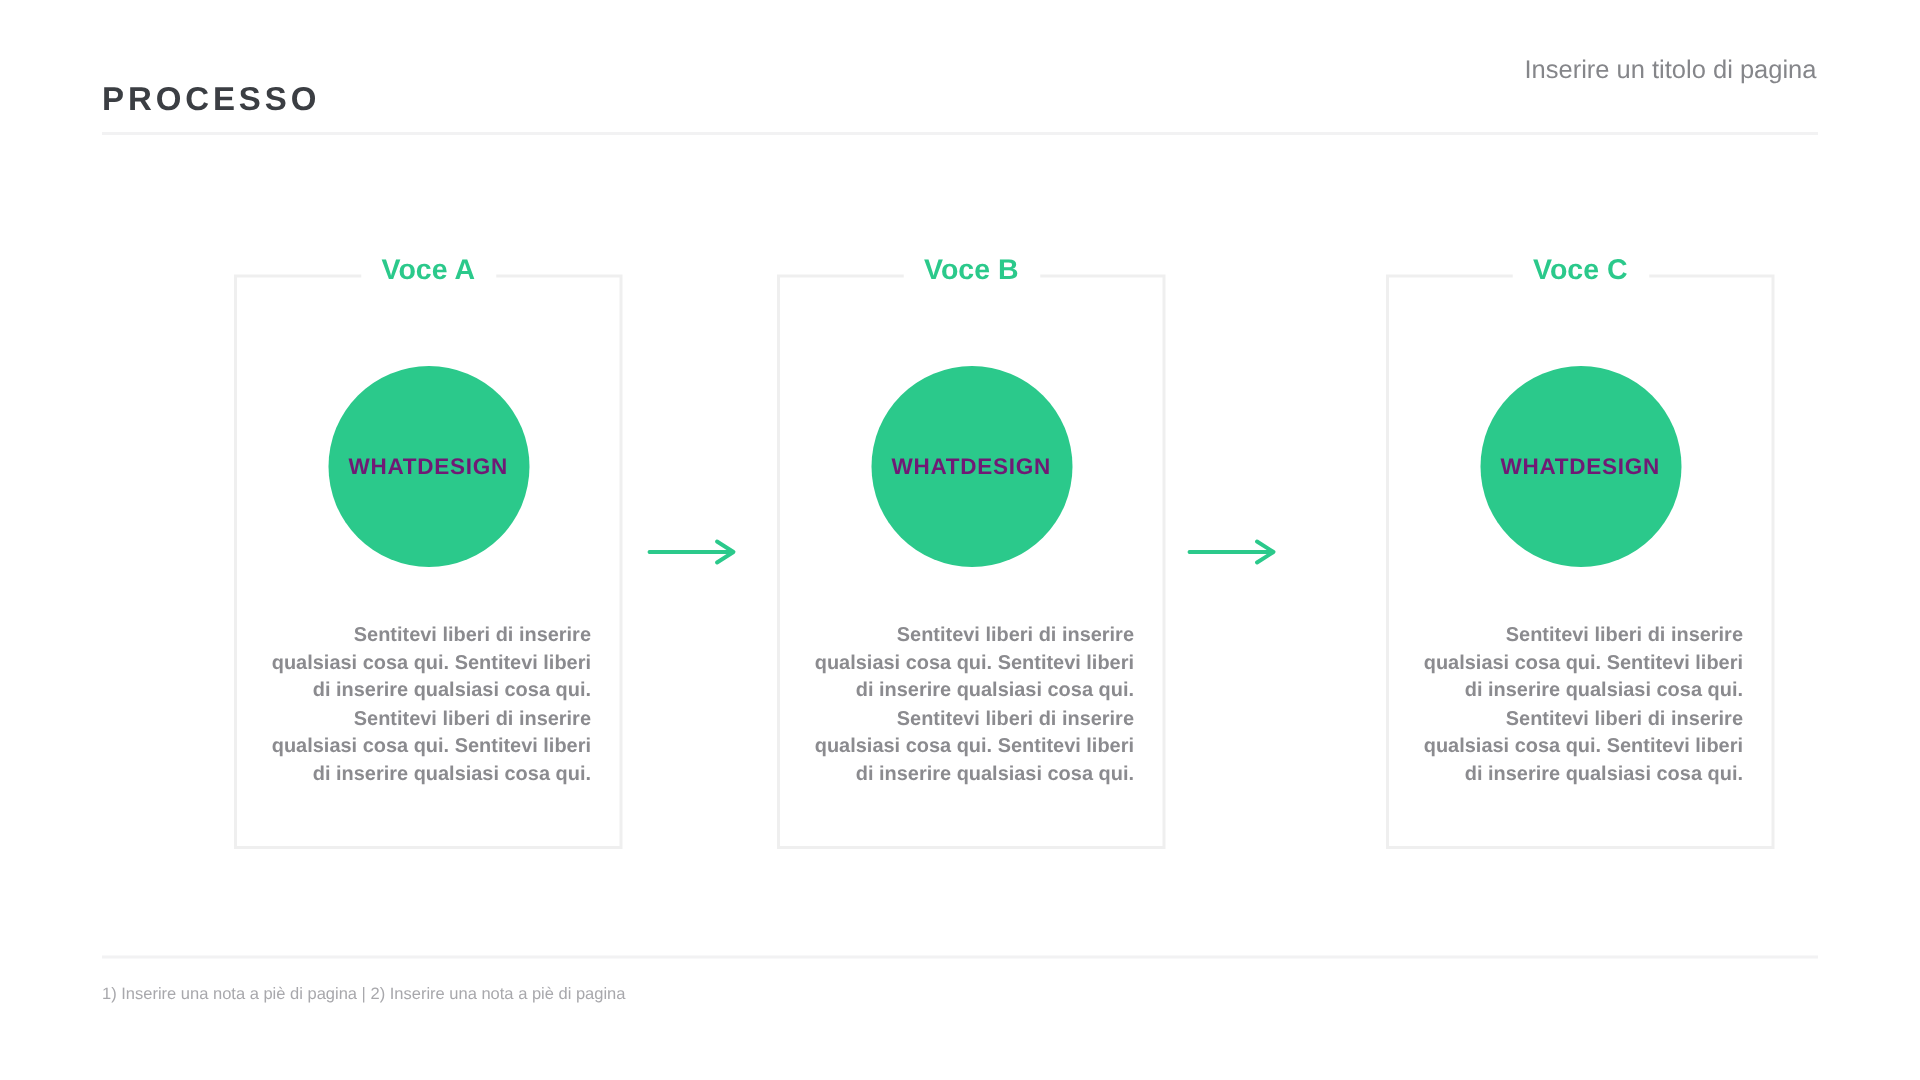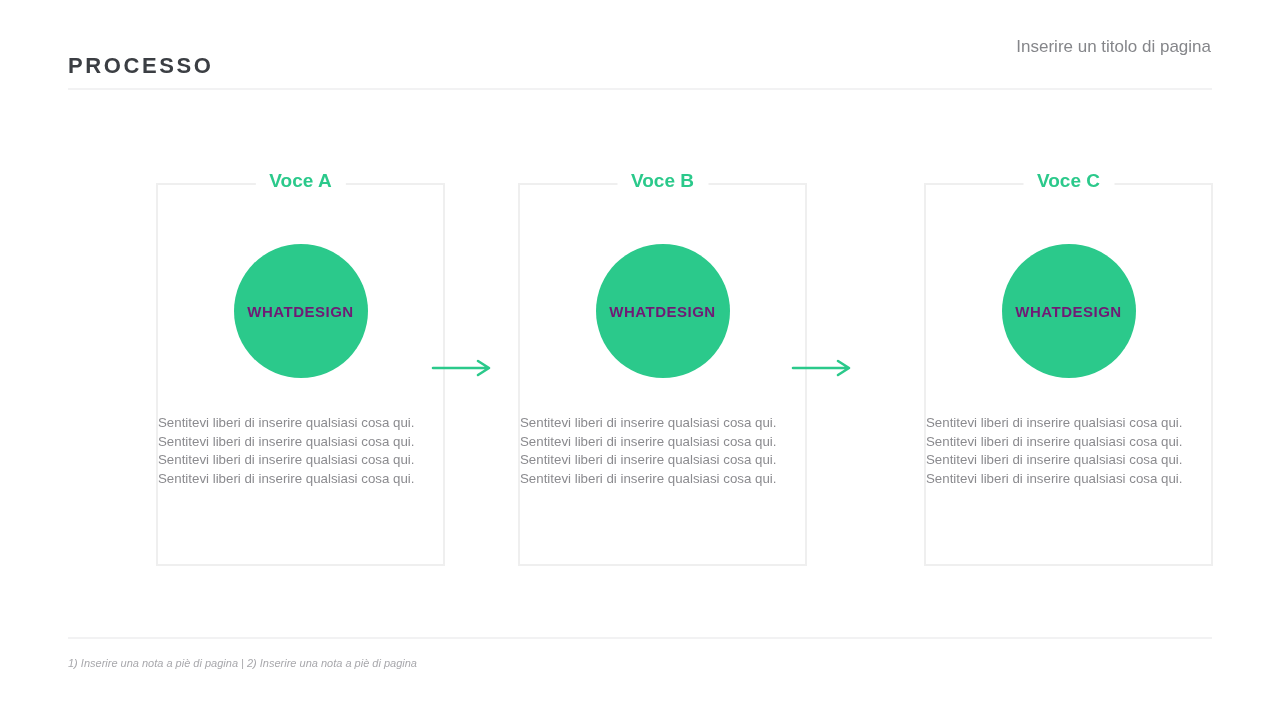--- a/index.html
+++ b/index.html
@@ -38,21 +38,21 @@
     height: 2px;
     background: #f2f2f3;
   }
   .rule-top { top: 88px; }
   .rule-bottom { top: 637px; }
 
   
   .card {
     position: absolute;
     top: 183px;
-    width: 289px;
+    width: 259px;
     height: 383px;
     border: 2px solid #efefef;
     background: #ffffff;
   }
   .card-a { left: 156px; }
   .card-b { left: 518px; }
   .card-c { left: 924px; }
   .card-label {
     position: absolute;
     top: -15px;
@@ -76,46 +76,46 @@
     justify-content: center;
   }
   .circle-text {
     color: #701a75;
     font-size: 15px;
     font-weight: bold;
     letter-spacing: 0.5px;
   }
   .card-body {
     margin-top: 36px;
-    padding: 0 0;
+    padding: 0 19px;
     font-size: 13.3px;
     line-height: 18.6px;
     color: #8b8b8f;
-    text-align: left;
+    text-align: right;
+    font-weight: bold;
   }
 
   
   .arrow {
     position: absolute;
     top: 356px;
     width: 62px;
     height: 24px;
   }
   .arrow-1 { left: 431px; }
   .arrow-2 { left: 791px; }
   .arrow svg { display: block; width: 100%; height: 100%; }
 
   
   .footnote {
     position: absolute;
     left: 68px;
     top: 657px;
     font-size: 11px;
     color: #a8a8ac;
-    font-style: italic;
   }
 </style>
 </head>
 <body>
 
 <div class="slide" style="--accent: #2bc98b;">
 
   <div class="header-title">PROCESSO</div>
 
   <div class="page-title">Inserire un titolo di pagina</div>

